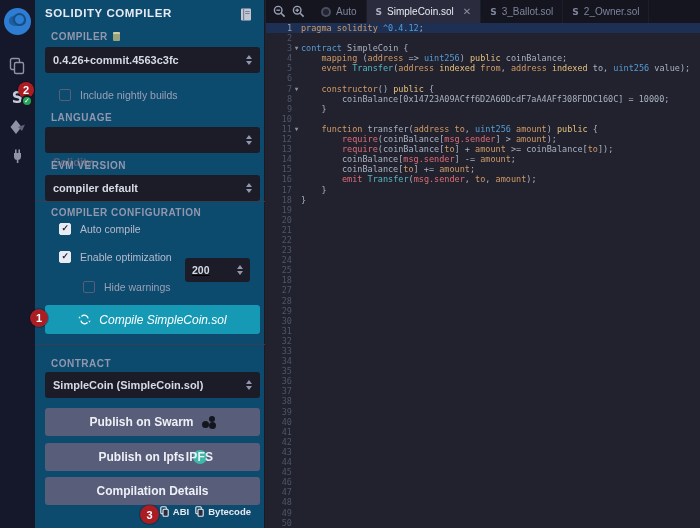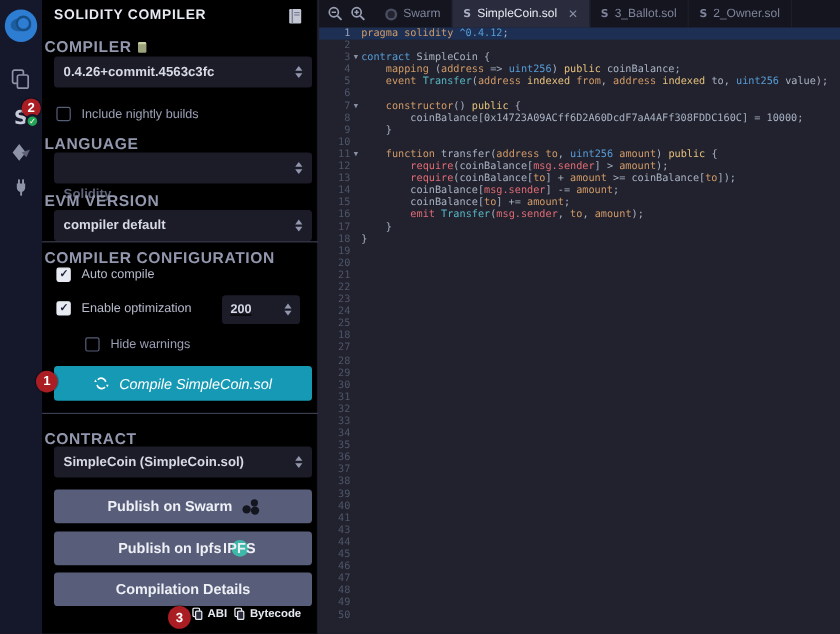--- a/index.html
+++ b/index.html
@@ -9,34 +9,34 @@
   
   .iconbar { position:absolute; left:0; top:0; width:35px; height:528px; background:#15172b; z-index:5; }
   .ibar-icon { position:absolute; left:0; width:35px; display:flex; justify-content:center; align-items:center; cursor:pointer; }
   .logo-circle { width:27px; height:27px; border-radius:50%; background:#2d7dd2; position:relative; overflow:hidden; }
   .logo-circle:before { content:""; position:absolute; left:5px; top:7px; width:17px; height:11px; border-radius:50% 50% 40% 40%; background:#1c5e9e; }
   .logo-circle:after { content:""; position:absolute; left:9px; top:5px; width:9px; height:9px; border-radius:50%; background:#2d7dd2; border:2px solid #174e86; }
   .gicon { color:#8e93a8; }
   .sol-s { font-size:16px; font-weight:bold; color:#c7cad8; font-family:"DejaVu Sans", sans-serif; }
 
   
-  .panel { position:absolute; left:35px; top:0; width:230px; height:528px; background:#000000; border-right:1px solid #191a26; }
+  .panel { position:absolute; left:35px; top:0; width:230px; height:528px; background:#0c4a6e; border-right:1px solid #191a26; }
   .panel-title { position:absolute; left:10px; top:7px; font-size:11.5px; font-weight:bold; letter-spacing:0.6px; color:#e8eaf2; }
   .book-btn { position:absolute; right:12px; top:7px; cursor:pointer; }
-  .sec-label { position:absolute; left:2px; font-size:13px; font-weight:bold; letter-spacing:0.5px; color:#9297ad; text-transform:uppercase; }
+  .sec-label { position:absolute; left:16px; font-size:10px; font-weight:bold; letter-spacing:0.5px; color:#9297ad; text-transform:uppercase; }
   .mini-file { display:inline-block; width:7px; height:9px; background:#9aa37b; border-radius:1px; margin-left:5px; vertical-align:-1px; border-top:2px solid #c9d0a8; }
   .select { position:absolute; left:10px; width:215px; height:26px; background:#1b1c28; border-radius:3px;
             display:flex; align-items:center; padding:0 8px; cursor:pointer; }
   .select .val { flex:1; font-size:11px; color:#d7dae5; font-weight:bold; white-space:nowrap; overflow:hidden; }
   .select.disabled .val { color:#5d6278;margin-top:44px; }
   .caret { display:flex; flex-direction:column; align-items:center; gap:2px; }
   .caret i { display:block; width:0; height:0; border:3.5px solid transparent; }
   .caret i.up { border-bottom:4px solid #9297ad; border-top:none; }
   .caret i.dn { border-top:4px solid #9297ad; border-bottom:none; }
-  .chkrow { position:absolute; left:12px; display:flex; gap:9px; cursor:pointer; }
+  .chkrow { position:absolute; left:24px; display:flex; gap:9px; cursor:pointer; }
   .chkbox { width:12px; height:12px; border-radius:2px; border:1px solid #595e77; background:transparent; position:relative; }
   .chkbox.checked { background:#e9ebf2; border-color:#e9ebf2; }
   .chkbox.checked:after { content:"✓"; position:absolute; left:1.5px; top:-1px; font-size:9px; font-weight:bold; color:#23243a; }
   .chklabel { font-size:10.5px; color:#b7bbcb; }
   .runs-select { position:absolute; left:150px; width:65px; height:24px; background:#1b1c28; border-radius:3px;
                  display:flex; align-items:center; padding:0 7px; cursor:pointer; }
   .runs-select .val { flex:1; font-size:10.5px; color:#d7dae5; font-weight:bold; }
   .compile-btn { position:absolute; left:10px; top:305px; width:215px; height:29px; background:#1699b5; border-radius:3px;
                  display:flex; align-items:center; justify-content:center; gap:8px; cursor:pointer; }
   .compile-btn span { font-size:12px; color:#fff;font-style:italic; }
@@ -168,21 +168,21 @@
 
   <div class="chkrow" style="top:223px;">
     <span class="chkbox checked"></span>
     <span class="chklabel">Auto compile</span>
   </div>
 
   <div class="chkrow" style="top:251px;">
     <span class="chkbox checked"></span>
     <span class="chklabel">Enable optimization</span>
   </div>
-  <div class="runs-select" style="top:246px;text-decoration:underline;">
+  <div class="runs-select" style="top:258px;text-decoration:underline;">
     <span class="val">200</span>
     <span class="caret">
         <i class="up"></i>
         <i class="dn"></i>
       </span>
   </div>
 
   <div class="chkrow" style="top:281px;padding-left:24px;">
     <span class="chkbox"></span>
     <span class="chklabel" style="color:#9ba0b5;">Hide warnings</span>
@@ -257,21 +257,21 @@
       <svg width="13" height="13" viewBox="0 0 13 13">
         <circle cx="5.2" cy="5.2" r="3.8" fill="none" stroke="#9aa0b4" stroke-width="1.4"></circle>
         <line x1="8.2" y1="8.2" x2="11.6" y2="11.6" stroke="#9aa0b4" stroke-width="1.6"></line>
         <line x1="3.4" y1="5.2" x2="7" y2="5.2" stroke="#9aa0b4" stroke-width="1.3"></line>
         <line x1="5.2" y1="3.4" x2="5.2" y2="7" stroke="#9aa0b4" stroke-width="1.3"></line>
       </svg>
     </div>
     <div id="tabs" style="display:flex;">
         <div class="tab">
           <span class="home-dot"></span>
-          <span>Swarm</span>
+          <span>Auto</span>
         </div>
         <div class="tab active">
           <span class="ticon">S</span>
           <span>SimpleCoin.sol</span>
           <span class="close">✕</span>
         </div>
         <div class="tab">
           <span class="ticon">S</span>
           <span>3_Ballot.sol</span>
         </div>
@@ -481,20 +481,25 @@
         <span class="ln">40</span>
         <span class="fold"></span>
         <span class="ctext"></span>
       </div>
       <div class="crow">
         <span class="ln">41</span>
         <span class="fold"></span>
         <span class="ctext"></span>
       </div>
       <div class="crow">
+        <span class="ln">42</span>
+        <span class="fold"></span>
+        <span class="ctext"></span>
+      </div>
+      <div class="crow">
         <span class="ln">43</span>
         <span class="fold"></span>
         <span class="ctext"></span>
       </div>
       <div class="crow">
         <span class="ln">44</span>
         <span class="fold"></span>
         <span class="ctext"></span>
       </div>
       <div class="crow">

